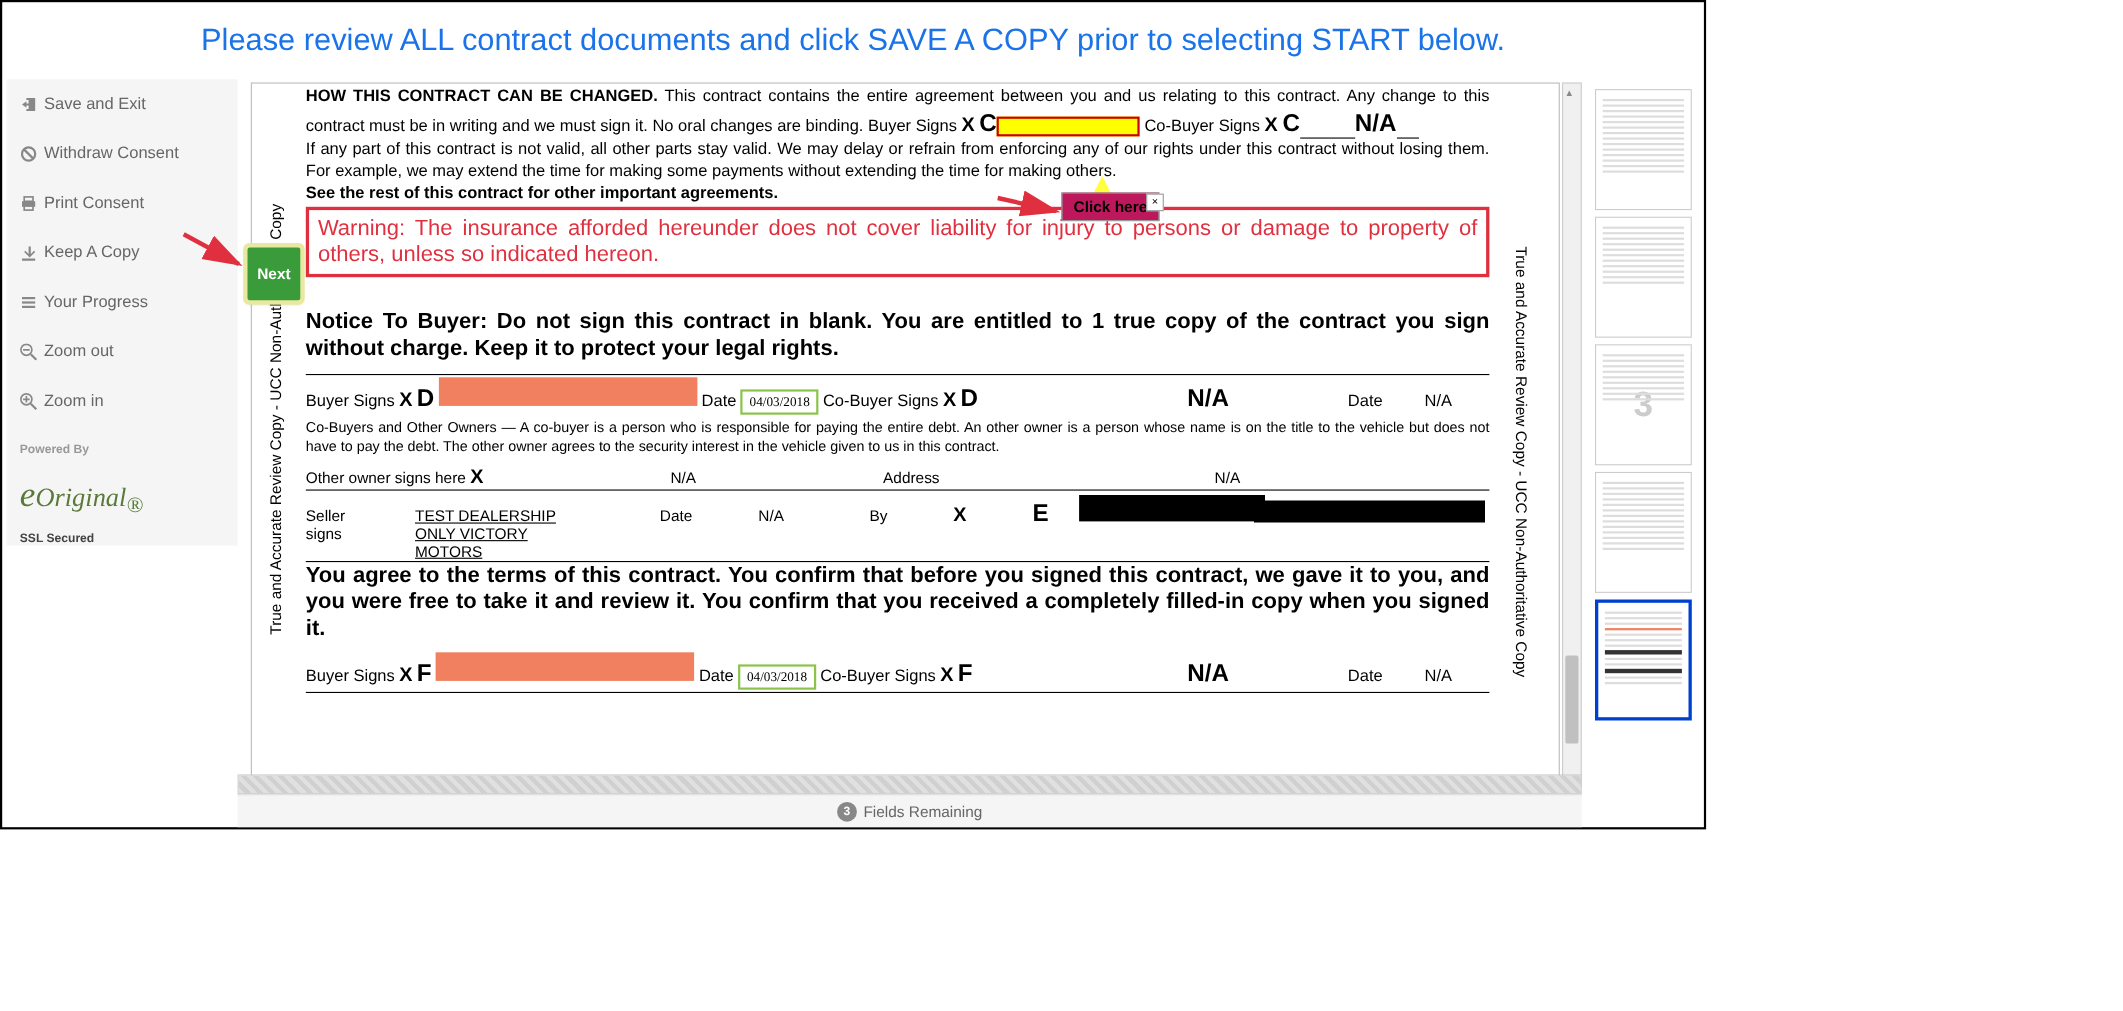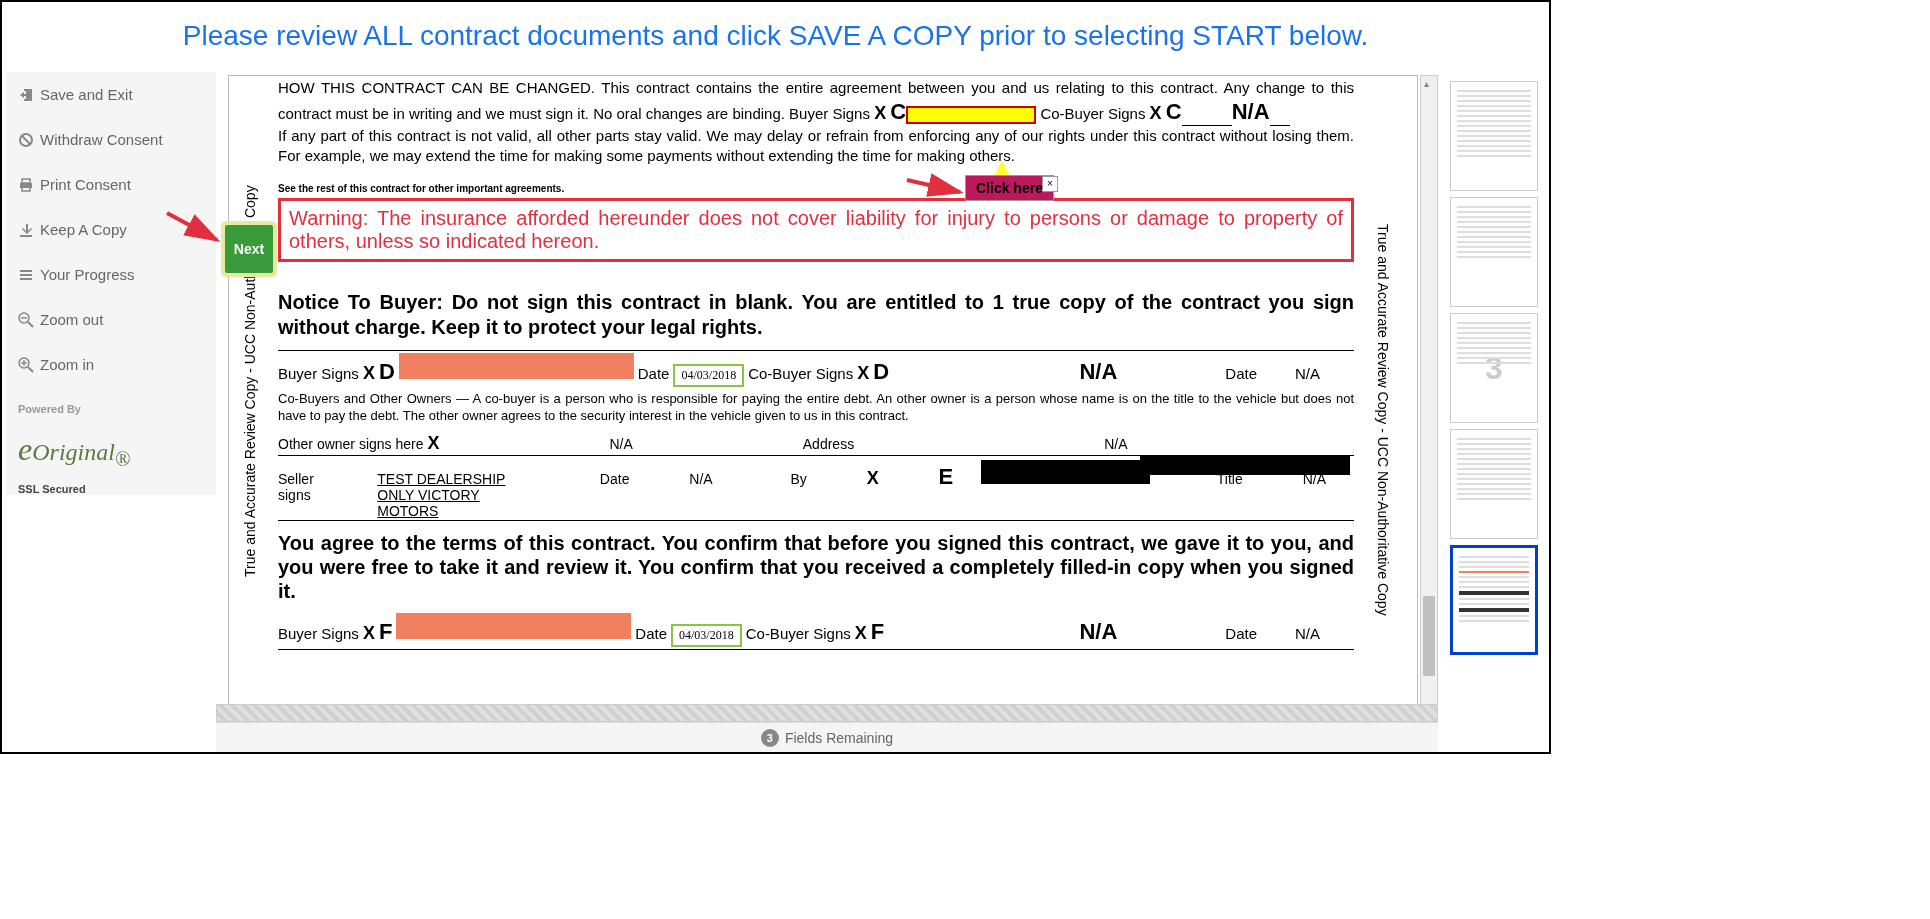--- a/index.html
+++ b/index.html
@@ -12,36 +12,36 @@
 .powered { padding: 16px 12px; color: #999; font-size: 11px; font-weight: bold; }
 .eoriginal { padding: 0 12px 12px 12px; font-family: Georgia, serif; font-size: 24px; font-style: italic; color: #5a7a3a; }
 .eoriginal .e-char { font-size: 32px; font-style: italic; }
 .ssl { padding: 0 12px; color: #444; font-size: 11px; font-weight: bold; }
 .next-btn { position: absolute; top: 225px; left: 225px; width: 48px; height: 48px; background: #3a9b3a; color: #fff; border: none; font-size: 14px; font-weight: bold; border-radius: 2px; box-shadow: 0 0 0 4px #e8e8a0, 0 2px 4px rgba(0,0,0,0.3); cursor: pointer; z-index: 10; }
 .doc-area { position: absolute; top: 75px; left: 228px; width: 1190px; height: 640px; background: #fff; border: 1px solid #bbb; overflow: hidden; }
 .vertical-left { position: absolute; left: 242px; top: 166px; width: 20px; height: 430px; writing-mode: vertical-rl; transform: rotate(180deg); font-size: 14px; text-align: center; z-index: 5; }
 .vertical-right { position: absolute; left: 1371px; top: 170px; width: 20px; height: 500px; writing-mode: vertical-rl; font-size: 14px; text-align: center; z-index: 5; }
 .doc-content { position: absolute; left: 278px; top: 78px; width: 1076px; font-family: Arial, sans-serif; }
 .para1 { font-size: 15px; line-height: 1.3; text-align: justify; }
-.para1 b { font-weight: normal; }
+.para1 b { font-weight: bold; }
 .sig-line { display: inline-block; border-bottom: 1px solid #000; vertical-align: bottom; }
 .yellow-box { display: inline-block; background: #ffff00; border: 2px solid #c00; width: 130px; height: 18px; vertical-align: middle; }
-.bold-line { font-size: 10px; font-weight: bold; margin-top: 18px; }
+.bold-line { font-size: 15px; font-weight: bold; margin-top: 2px; }
 .warning-box { border: 3px solid #e03040; padding: 6px 8px; margin-top: 4px; }
 .warning-text { color: #e03040; font-size: 20px; text-align: justify; }
 .notice { font-size: 20px; font-weight: bold; margin-top: 28px; text-align: justify; line-height: 1.25; }
 .sig-section { margin-top: 10px; border-top: 1px solid #000; padding-top: 2px; font-size: 15px; display: flex; align-items: baseline; gap: 4px; }
 .sig-section2 { margin-top: 6px; font-size: 15px; display: flex; align-items: baseline; gap: 4px; border-bottom: 1px solid #000; padding-bottom: 2px; }
 .orange-box { display: inline-block; background: #f08060; width: 235px; height: 26px; vertical-align: bottom; }
 .black-box { display: inline-block; background: #000; height: 24px; vertical-align: bottom; }
 .date-green { display: inline-block; border: 2px solid #8bc34a; padding: 2px 6px; font-size: 12px; font-family: 'Times New Roman', serif; }
 .small-text { font-size: 13px; line-height: 1.3; margin-top: 4px; text-align: justify; }
 .field-row { display: flex; align-items: baseline; font-size: 14px; margin-top: 8px; border-bottom: 1px solid #000; padding-bottom: 1px; }
 .field-row2 { display: flex; align-items: baseline; font-size: 14px; margin-top: 4px; border-bottom: 1px solid #000; padding-bottom: 1px; gap: 28px; }
-.agree-text { font-size: 20px; font-weight: bold; margin-top: 10px; text-align: justify; line-height: 1.2; }
+.agree-text { font-size: 20px; font-weight: bold; text-align: justify; line-height: 1.2; }
 .scrollbar-v { position: absolute; top: 75px; left: 1420px; width: 18px; height: 640px; background: #f0f0f0; border: 1px solid #ccc; }
 .scroll-thumb-v { position: absolute; top: 520px; left: 2px; width: 12px; height: 80px; background: #c0c0c0; border-radius: 2px; }
 .scroll-arrow-up { position: absolute; top: 2px; left: 3px; width: 10px; height: 10px; color: #888; font-size: 10px; }
 .scroll-arrow-down { position: absolute; bottom: 2px; left: 3px; width: 10px; height: 10px; color: #888; font-size: 10px; }
 .scrollbar-h { position: absolute; top: 704px; left: 216px; width: 1222px; height: 18px; background: repeating-linear-gradient(45deg, #e0e0e0, #e0e0e0 4px, #d0d0d0 4px, #d0d0d0 8px); border: 1px solid #ccc; }
 .footer-bar { position: absolute; top: 722px; left: 216px; width: 1222px; height: 30px; background: #f5f5f5; display: flex; align-items: center; justify-content: center; font-size: 14px; color: #666; border-top: 1px solid #ddd; }
 .badge-num { display: inline-flex; width: 18px; height: 18px; background: #888; color: #fff; border-radius: 50%; align-items: center; justify-content: center; font-size: 11px; font-weight: bold; margin-right: 6px; }
 .thumbs { position: absolute; top: 75px; left: 1444px; width: 100px; height: 640px; background: #fff; }
 .thumb { width: 88px; height: 110px; margin: 6px auto; background: #fff; border: 1px solid #ccc; position: relative; cursor: pointer; overflow: hidden; }
 .thumb.active { border: 3px solid #0040d0; }

